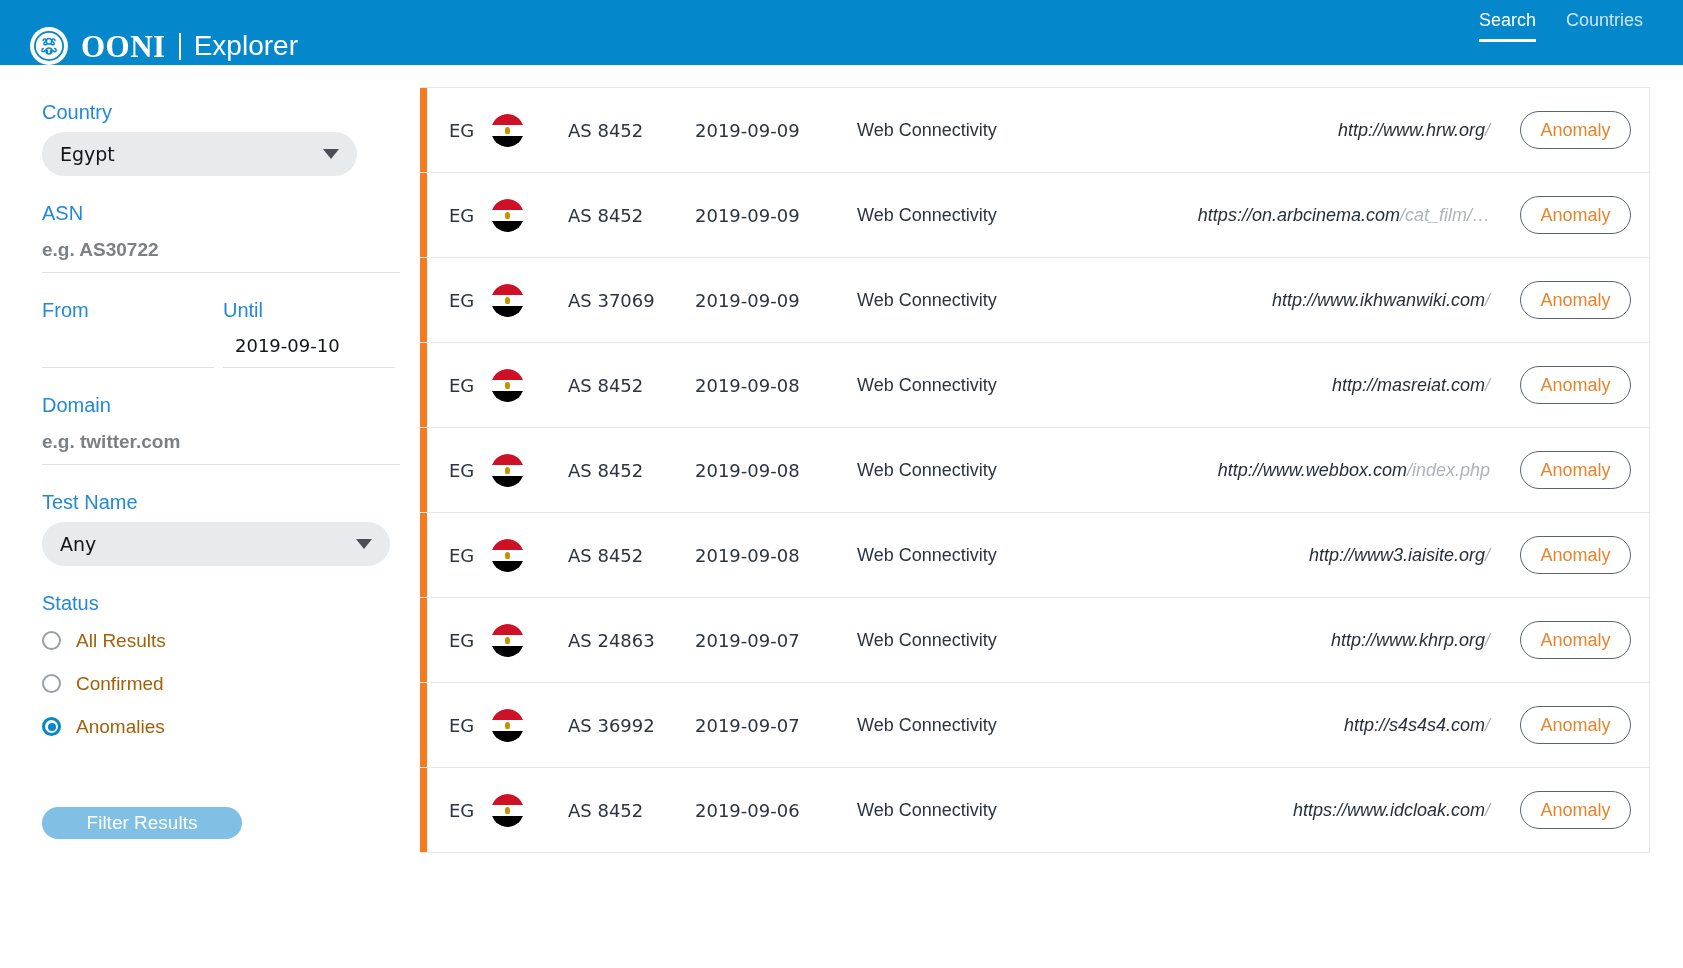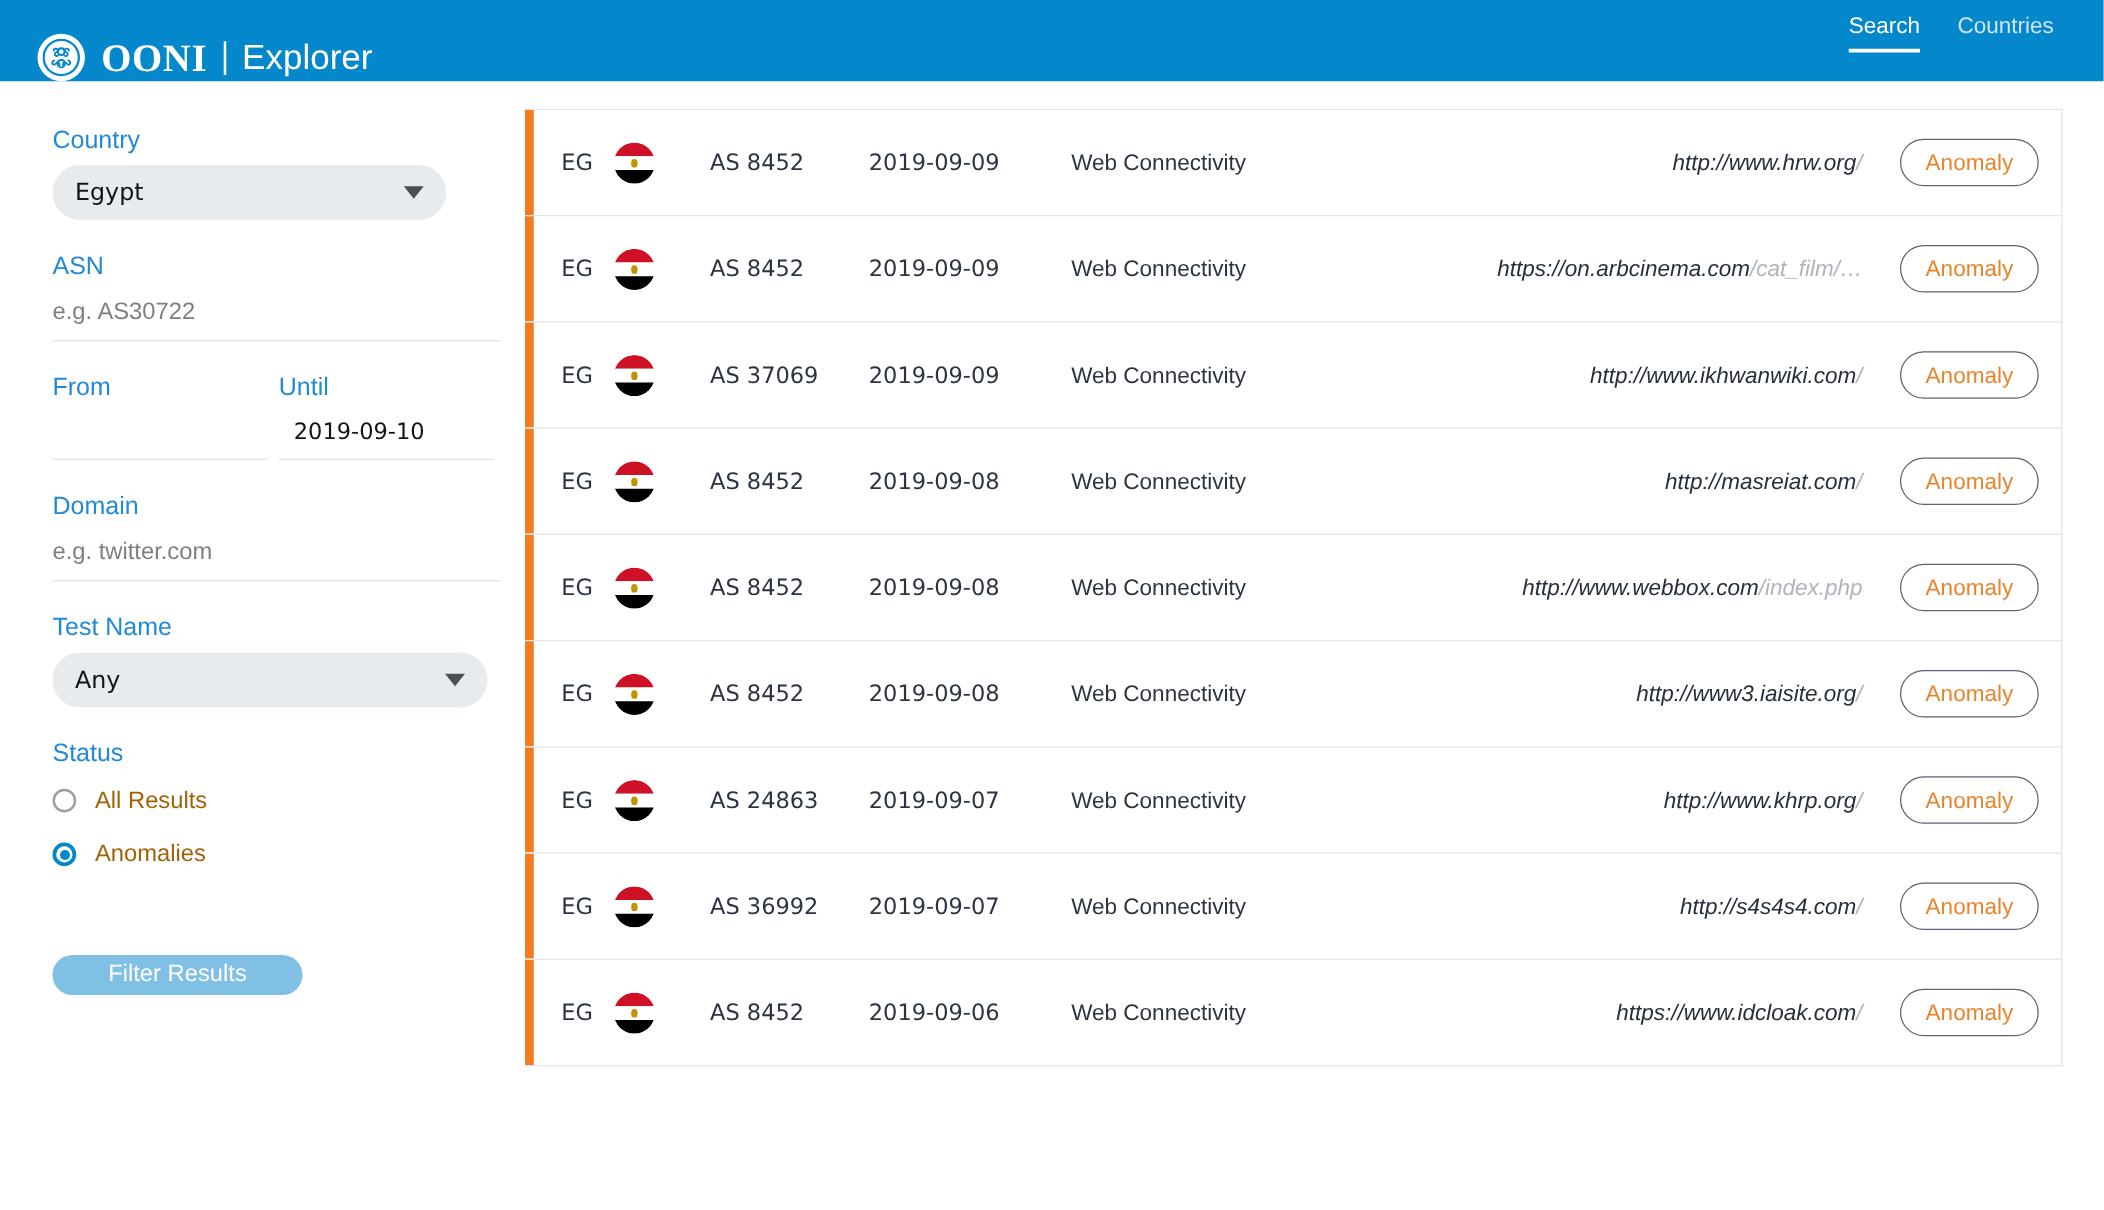--- a/index.html
+++ b/index.html
@@ -133,20 +133,21 @@
     border: none;
     border-bottom: 1px solid #dfe3e6;
     width: 358px;
     height: 40px;
     font-size: 19px;
     color: #000000;
     background: transparent;
     outline: none;
     font-family: "Liberation Sans", sans-serif;
     padding: 0 0 6px 0;
+    font-weight: bold;
   }
   .text-input::placeholder { color: #7b8085; }
 
   .daterow {
     display: flex;
     gap: 4px;
     width: 358px;
   }
   .datecol { width: 179px; }
   .date-input {
@@ -378,20 +379,24 @@
     </div>
 
     <div class="block">
       <label class="field-label status-label">Status</label>
 
       <div class="radio-row">
         <span class="radio"></span>
         <span class="radio-text">All Results</span>
       </div>
       <div class="radio-row">
+        <span class="radio"></span>
+        <span class="radio-text">Confirmed</span>
+      </div>
+      <div class="radio-row">
         <span class="radio checked"></span>
         <span class="radio-text">Anomalies</span>
       </div>
     </div>
 
     <button class="filter-btn">Filter Results</button>
   </aside>
 
   <main class="results">
 

